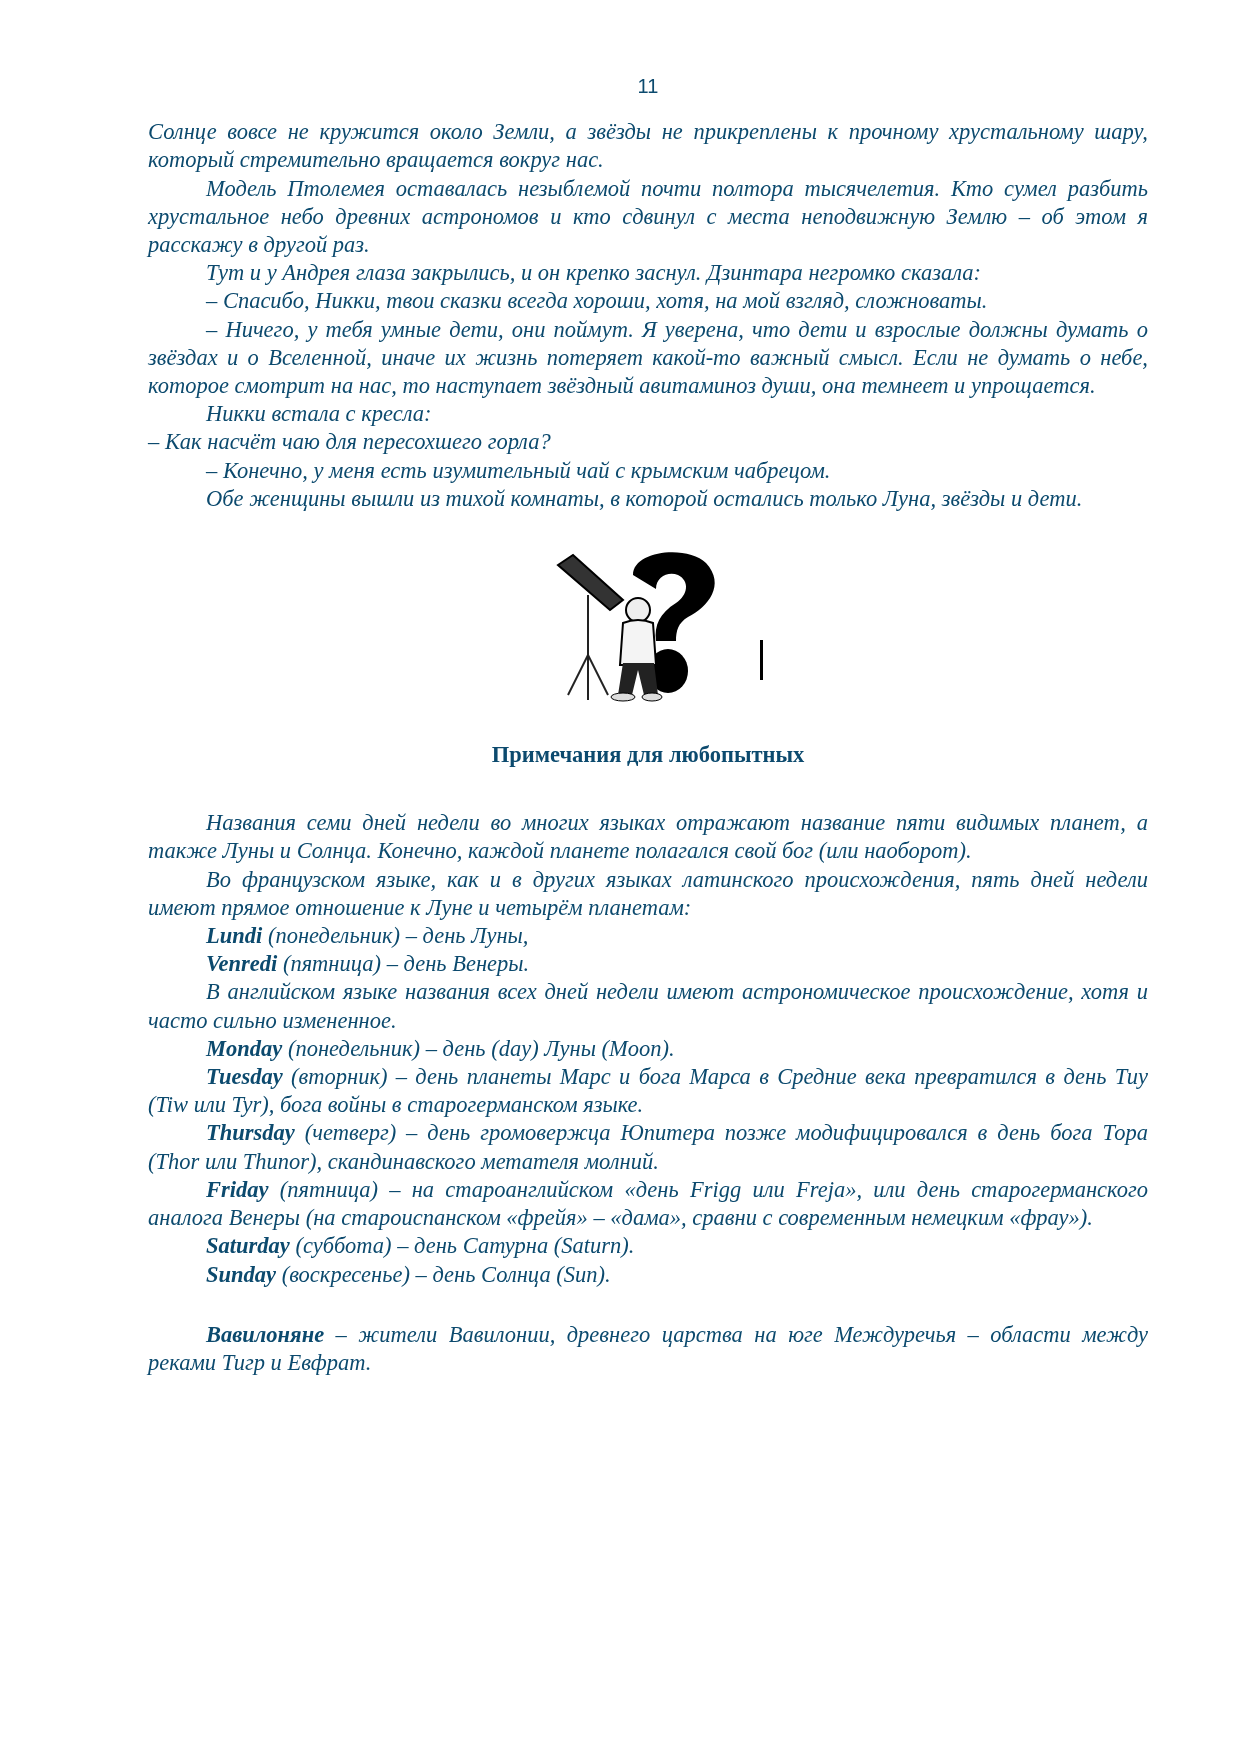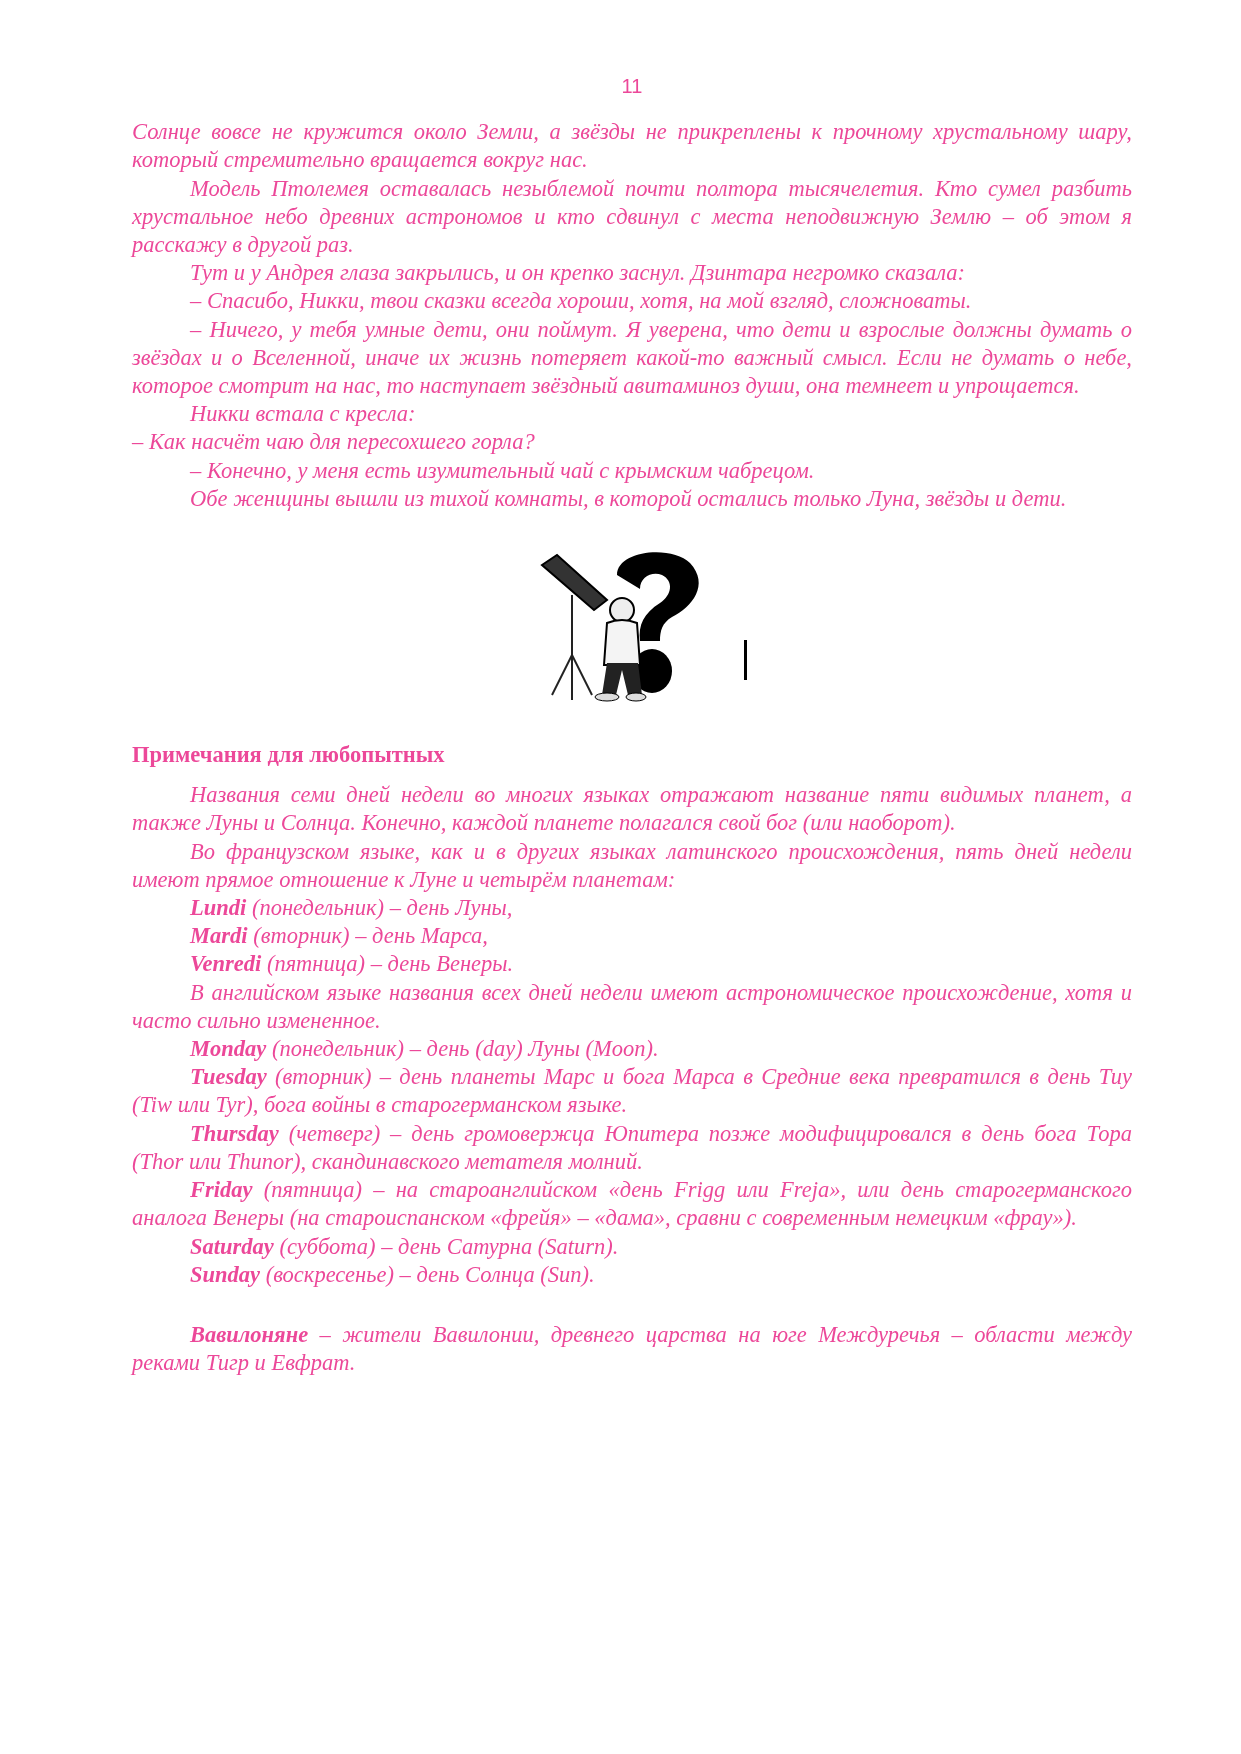--- a/index.html
+++ b/index.html
@@ -1,26 +1,26 @@
 <!DOCTYPE html>
 <html><head>
 <meta charset="utf-8">
 <style>
   html, body { margin: 0; padding: 0; background: #ffffff; }
   body { width: 1241px; height: 1754px; position: relative; overflow: hidden; }
   .page {
-    position: absolute; left: 132px; top: 72px; width: 1000px;
+    position: absolute; left: 148px; top: 72px; width: 1000px;
     font-family: "Liberation Serif", "DejaVu Serif", serif;
-    font-size: 22.5px; line-height: 28.2px; color: #ec4899;
+    font-size: 22.5px; line-height: 28.2px; color: #0c4a6e;
   }
   .page-number { text-align: center; font-size: 20px; margin-bottom: 18px; font-family: "Liberation Sans", sans-serif; }
   p { margin: 0; text-align: justify; text-align-last: left; font-style: italic; }
   .ind { text-indent: 58px; }
   .illus { display: flex; justify-content: center; margin: 32px 0 36px 0; height: 160px; }
-  .section-title { font-weight: bold; margin-bottom: 12px; }
+  .section-title { text-align: center; font-weight: bold; margin-bottom: 40px; }
   b { font-weight: bold; margin-top: 21px; }
   .gap { height: 32px; }
 </style>
 </head>
 <body>
 
 <div class="page">
   <div class="page-number">11</div>
 
   <div>
@@ -57,21 +57,20 @@
     </svg>
   </div>
 
   <div class="section-title">Примечания для любопытных</div>
 
   <div>
     <p class="ind">Названия семи дней недели во многих языках отражают название пяти видимых планет, а также Луны и Солнца. Конечно, каждой планете полагался свой бог (или наоборот).</p>
     <p class="ind">Во французском языке, как и в других языках латинского происхождения, пять дней недели имеют прямое отношение к Луне и четырём планетам:</p>
 
     <p class="ind"><b>Lundi</b><span> (понедельник) – день Луны,</span></p>
-    <p class="ind"><b>Mardi</b><span> (вторник) – день Марса,</span></p>
     <p class="ind"><b>Venredi</b><span> (пятница) – день Венеры.</span></p>
 
     <p class="ind">В английском языке названия всех дней недели имеют астрономическое происхождение, хотя и часто сильно измененное.</p>
 
     <p class="ind"><b>Monday</b><span> (понедельник) – день (day) Луны (Moon).</span></p>
     <p class="ind"><b>Tuesday</b><span> (вторник) – день планеты Марс и бога Марса в Средние века превратился в день Тиу (Tiw или Tyr), бога войны в старогерманском языке.</span></p>
     <p class="ind"><b>Thursday</b><span> (четверг) – день громовержца Юпитера позже модифицировался в день бога Тора (Thor или Thunor), скандинавского метателя молний.</span></p>
     <p class="ind"><b>Friday</b><span> (пятница) – на староанглийском «день Frigg или Freja», или день старогерманского аналога Венеры (на староиспанском «фрейя» – «дама», сравни с современным немецким «фрау»).</span></p>
     <p class="ind"><b>Saturday</b><span> (суббота) – день Сатурна (Saturn).</span></p>
     <p class="ind"><b>Sunday</b><span> (воскресенье) – день Солнца (Sun).</span></p>

